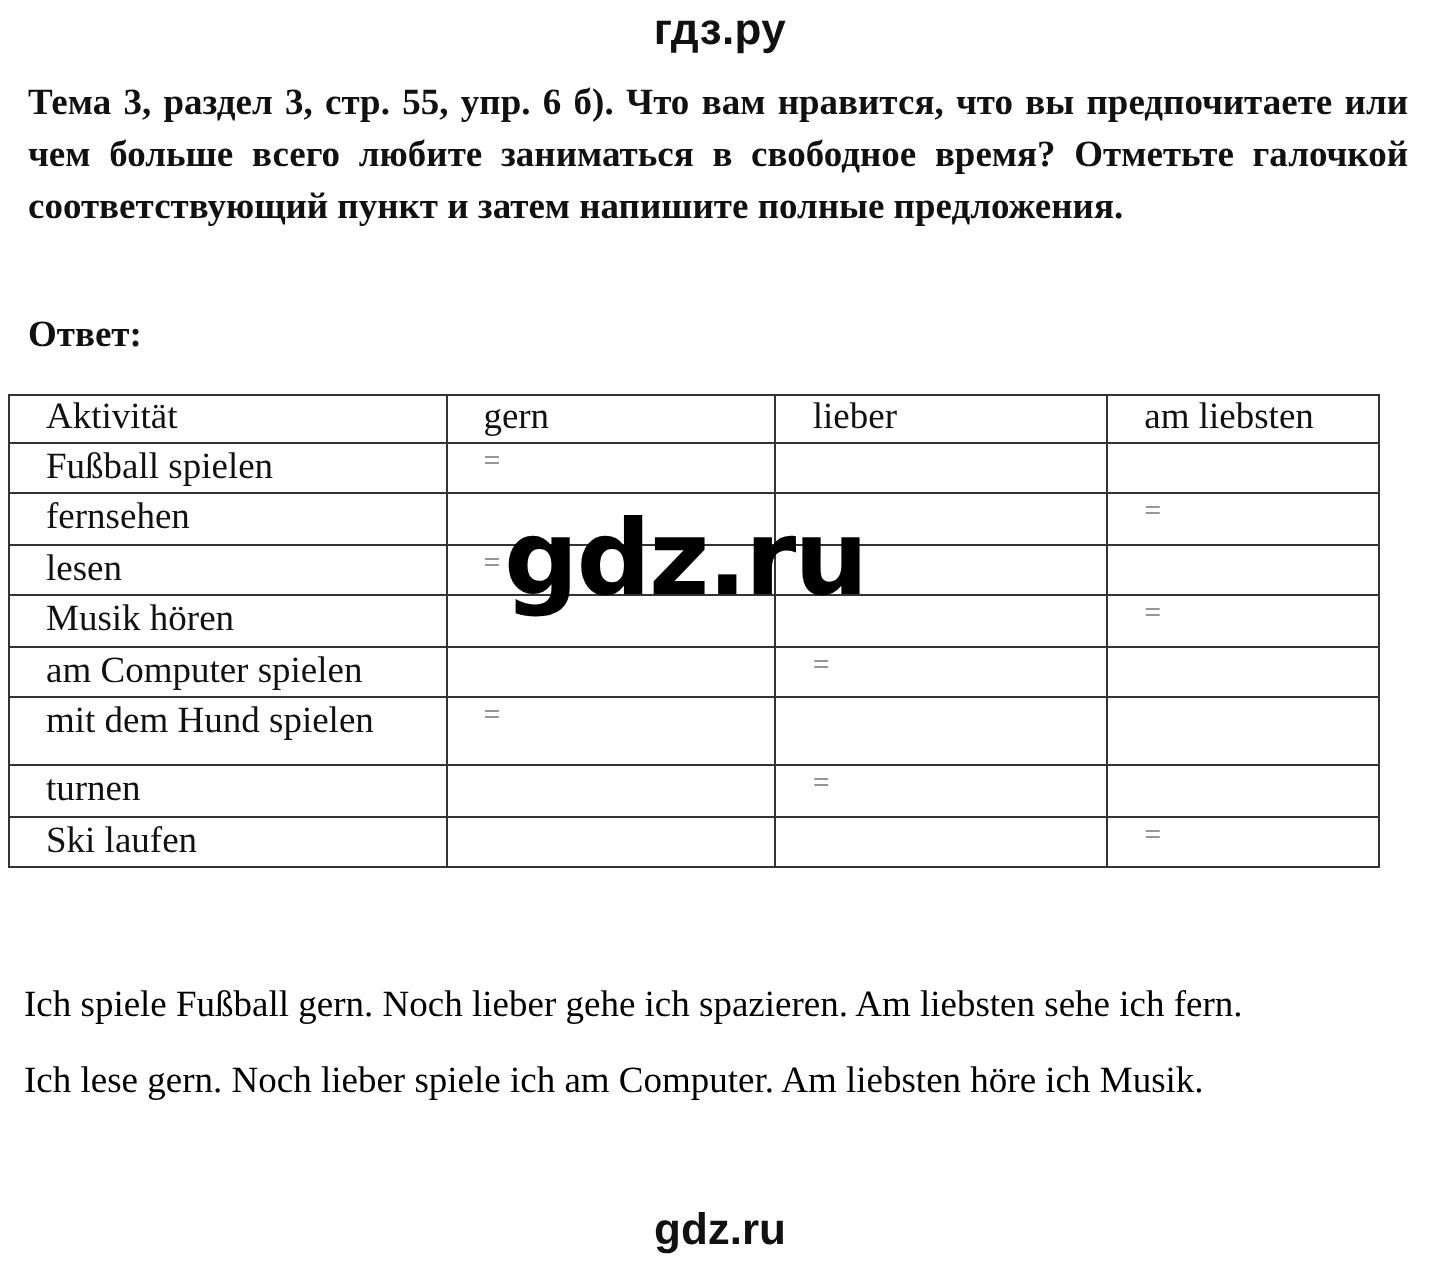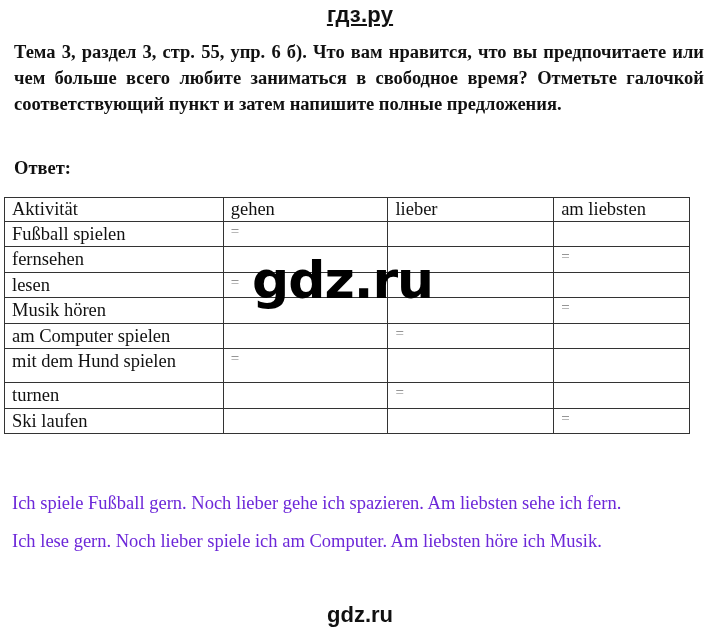--- a/index.html
+++ b/index.html
@@ -1,45 +1,45 @@
 <!DOCTYPE html>
 <html><head>
 <meta charset="utf-8">
 <style>
   html, body { margin: 0; padding: 0; background: #ffffff; }
   body { width: 720px; height: 640px; position: relative; overflow: hidden; color: #111; }
   .site-header {
     position: absolute; left: 0; top: 0; width: 720px; text-align: center;
     font-family: "Liberation Sans", sans-serif; font-weight: bold; font-size: 22px;
-    top: 2px; letter-spacing: 0.2px; color: #111; text-decoration: underline;
+    top: 2px; letter-spacing: 0.2px; color: #111;
   }
   .task {
     position: absolute; left: 14px; top: 39px; width: 690px;
     font-family: "Liberation Serif", serif; font-weight: bold; font-size: 18.5px;
     line-height: 26px; text-align: justify; color: #111;
   }
   .answer-label {
     position: absolute; left: 14px; top: 158px;
     font-family: "Liberation Serif", serif; font-weight: bold; font-size: 18.5px; color: #111;
   }
   table.activities {
     position: absolute; left: 4px; top: 197px;
     border-collapse: collapse; width: 686px;
     font-family: "Liberation Serif", serif; font-size: 18.5px; color: #111;
   }
   table.activities td {
-    border: 1.5px solid #333; padding: 0 0 0 7px; height: 22.5px; line-height: 20px;
+    border: 1.5px solid #333; padding: 0 0 0 18px; height: 22.5px; line-height: 20px;
     vertical-align: middle;
   }
   table.activities tr.tall td { height: 31px; vertical-align: top; padding-top: 2px; }
   table.activities td.mark { color: #777; font-size: 15px; vertical-align: top; line-height: 14px; padding-top: 2px; }
   col.c1 { width: 219px; } col.c2 { width: 165px; } col.c3 { width: 166px; } col.c4 { width: 136px; }
   .sentences {
     position: absolute; left: 12px; top: 492px; width: 700px;
-    font-family: "Liberation Serif", serif; font-size: 18.5px; color: #6d28d9;
+    font-family: "Liberation Serif", serif; font-size: 18.5px; color: #000000;
   }
   .sentences p { margin: 0; height: 37.5px; line-height: 22px; }
   .watermark {
     position: absolute; left: 252px; top: 250px;
     font-family: "DejaVu Sans", sans-serif; font-weight: bold; font-size: 52px;
     color: #000; letter-spacing: -1px;
   }
   .site-footer {
     position: absolute; left: 0; top: 602px; width: 720px; text-align: center;
     font-family: "Liberation Sans", sans-serif; font-weight: bold; font-size: 22px; color: #111;
@@ -57,21 +57,21 @@
 <table class="activities">
   <colgroup>
       <col class="c1">
       <col class="c2">
       <col class="c3">
       <col class="c4">
     </colgroup>
   <tbody>
       <tr>
     <td>Aktivität</td>
-    <td>gehen</td>
+    <td>gern</td>
     <td>lieber</td>
     <td>am liebsten</td>
   </tr>
   <tr>
     <td>Fußball spielen</td>
     <td class="mark">=</td>
     <td class="mark"></td>
     <td class="mark"></td>
   </tr>
   <tr>

